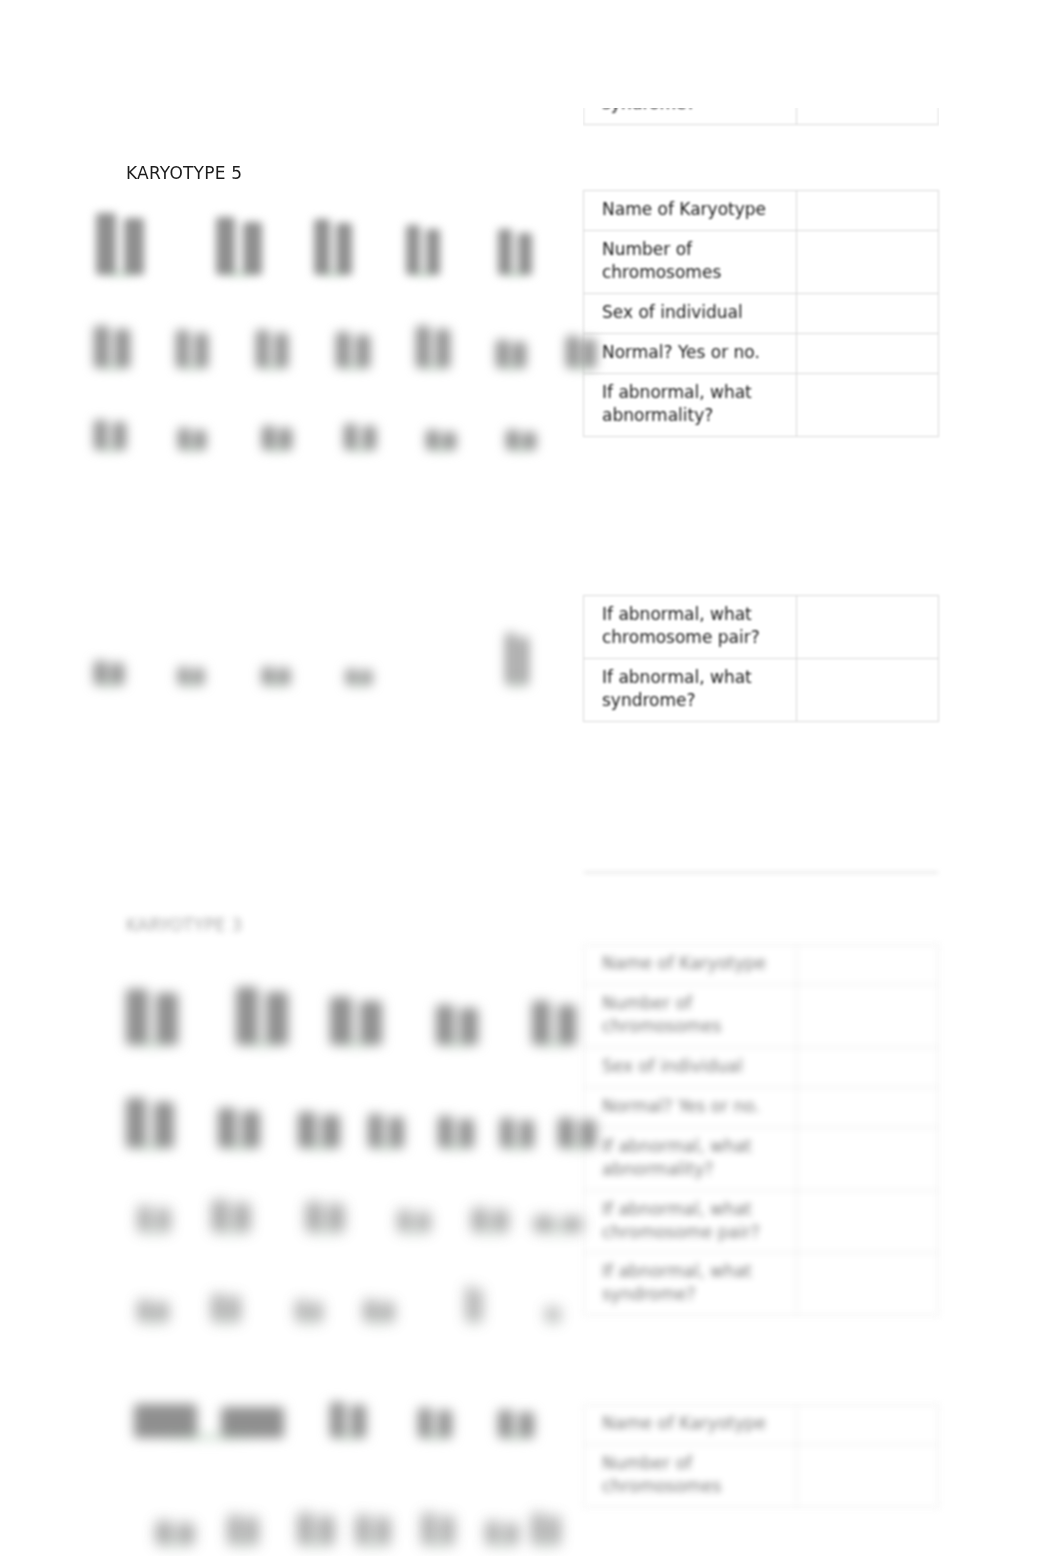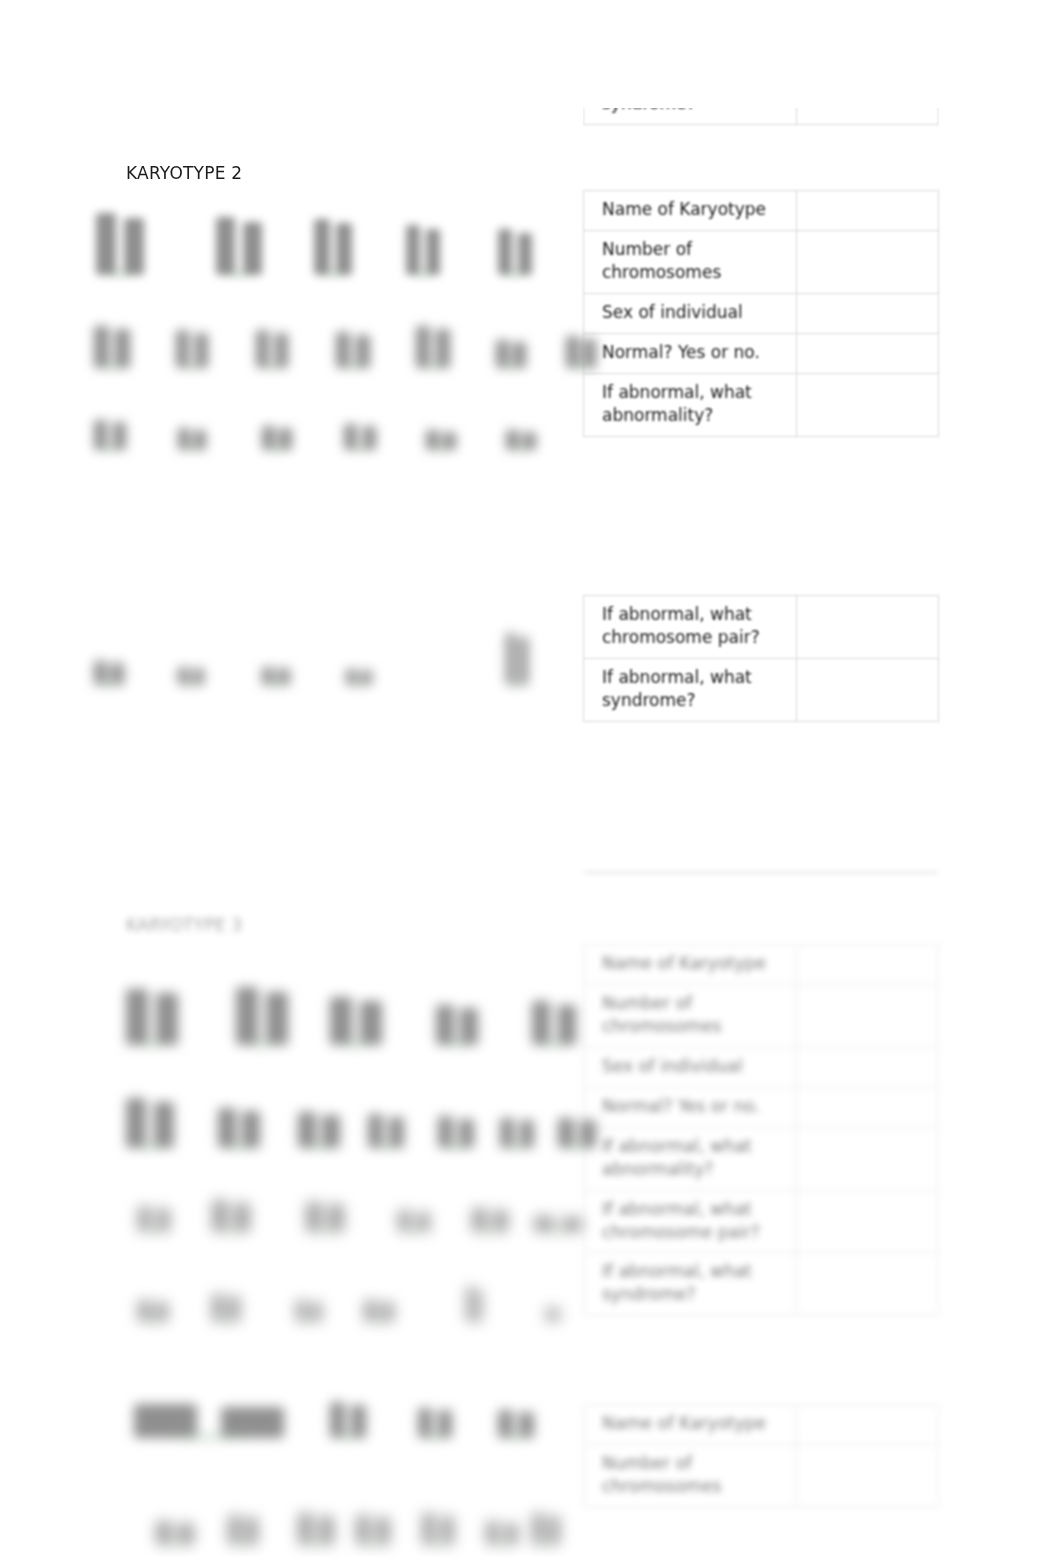--- a/index.html
+++ b/index.html
@@ -116,21 +116,21 @@
         </colgroup>
       <tbody>
         <tr>
           <td>syndrome?</td>
           <td class="ans"></td>
         </tr>
       </tbody>
     </table>
   </div>
 
-  <div class="kary-title sharp" style="left:126px; top:163px;">KARYOTYPE 2</div>
+  <div class="kary-title sharp" style="left:126px; top:163px;">KARYOTYPE 5</div>
 
   <table class="qtable soft" style="left:583px; top:190px; width:356px;">
     <colgroup>
         <col class="label-col">
         <col class="answer-col">
       </colgroup>
     <tbody>
       <tr>
         <td>Name of Karyotype</td>
         <td class="ans"></td>

